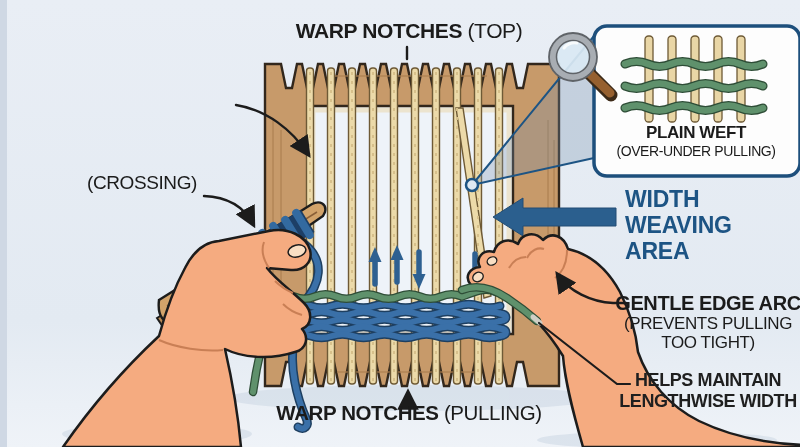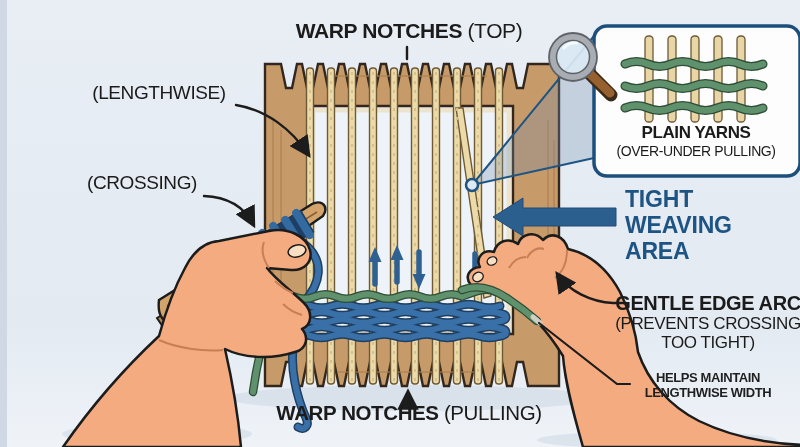--- a/index.html
+++ b/index.html
@@ -17,21 +17,21 @@
   .l-wnt{left:402px;top:19px;font-size:21px;}
   .l-wy{left:152px;top:83px;font-size:21px;}
   .l-wy .lbl-paren{font-size:19px;}
   .l-wf{left:135px;top:173px;font-size:20px;}
   .l-wf .lbl-paren{font-size:19px;}
   .l-pw{left:689px;top:124px;font-size:17px;}
   .l-pw .lbl-paren{font-size:14px;display:block;margin-top:1px;}
   .l-aa{left:618px;top:187px;font-size:23px;font-weight:700;color:#1d5484;text-align:left;line-height:1.12;letter-spacing:-0.2px;}
   .l-ge{left:701px;top:292px;font-size:20px;}
   .l-ge .lbl-paren{font-size:17px;display:block;line-height:1.12;}
-  .l-hm{left:701px;top:370px;font-size:13px;font-weight:700;line-height:1.18;color:#1f1f1f;}
+  .l-hm{left:701px;top:370px;font-size:18px;font-weight:700;line-height:1.18;color:#1f1f1f;}
   .l-wnb{left:402px;top:402px;font-size:20.5px;}
 </style>
 </head>
 <body>
 
 <div class="stage">
 
 <svg width="800" height="447" viewBox="0 0 800 447">
   <defs>
     <marker id="ah" markerWidth="9" markerHeight="9" refX="7" refY="4.5" orient="auto">
@@ -255,41 +255,40 @@
     <path d="M401,407 L401,393" marker-end="url(#ah)"></path>
   </g>
 </svg>
 
 <div class="lbl ctr l-wnt">
   <span class="lbl-main">WARP NOTCHES</span>
   <span class="lbl-paren">(TOP)</span>
 </div>
 
 <div class="lbl ctr l-wy">
-  <div class="lbl-paren">(LENGTHWISE)</div>
 </div>
 
 <div class="lbl ctr l-wf">
   <div class="lbl-paren">(CROSSING)</div>
 </div>
 
 <div class="lbl ctr l-pw">
-  <span class="lbl-main">PLAIN YARNS</span>
+  <span class="lbl-main">PLAIN WEFT</span>
   <span class="lbl-paren">(OVER-UNDER PULLING)</span>
 </div>
 
 <div class="lbl l-aa">
-  <div>TIGHT</div>
+  <div>WIDTH</div>
   <div>WEAVING</div>
   <div>AREA</div>
 </div>
 
 <div class="lbl ctr l-ge">
   <div class="lbl-main">GENTLE EDGE ARC</div>
-  <span class="lbl-paren">(PREVENTS CROSSING</span>
+  <span class="lbl-paren">(PREVENTS PULLING</span>
   <span class="lbl-paren">TOO TIGHT)</span>
 </div>
 
 <div class="lbl ctr l-hm">
   <div>HELPS MAINTAIN</div>
   <div>LENGTHWISE WIDTH</div>
 </div>
 
 <div class="lbl ctr l-wnb">
   <span class="lbl-main">WARP NOTCHES</span>

